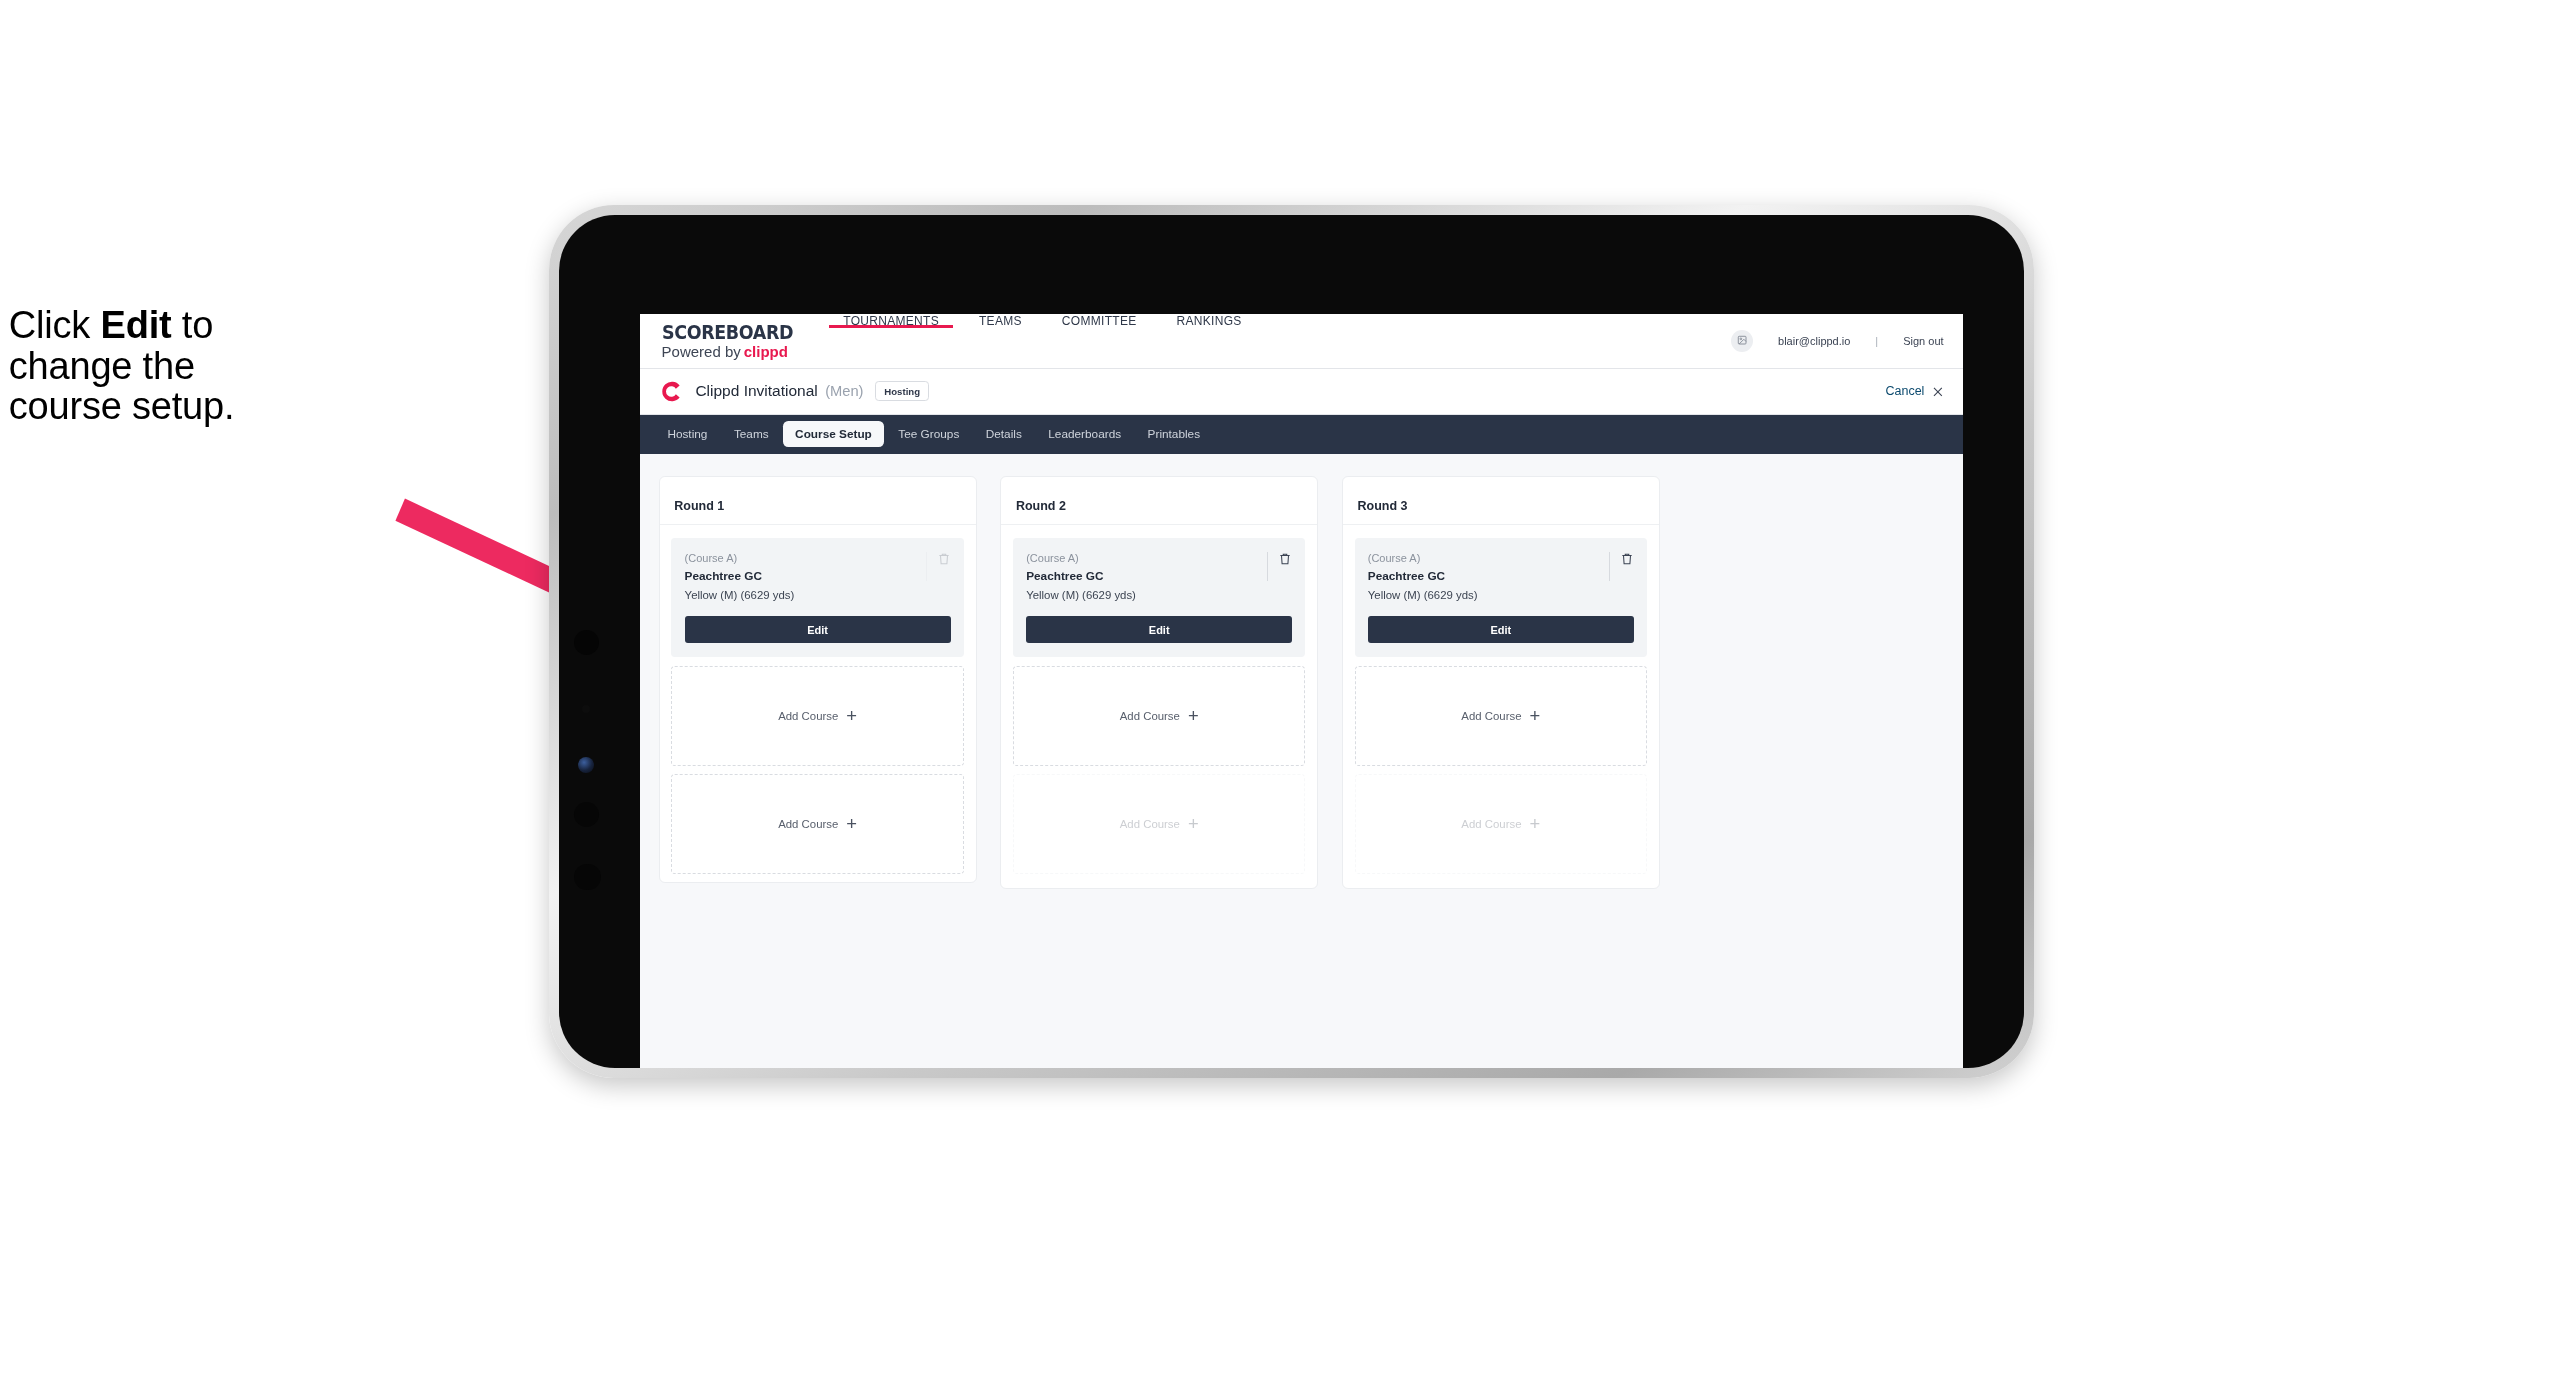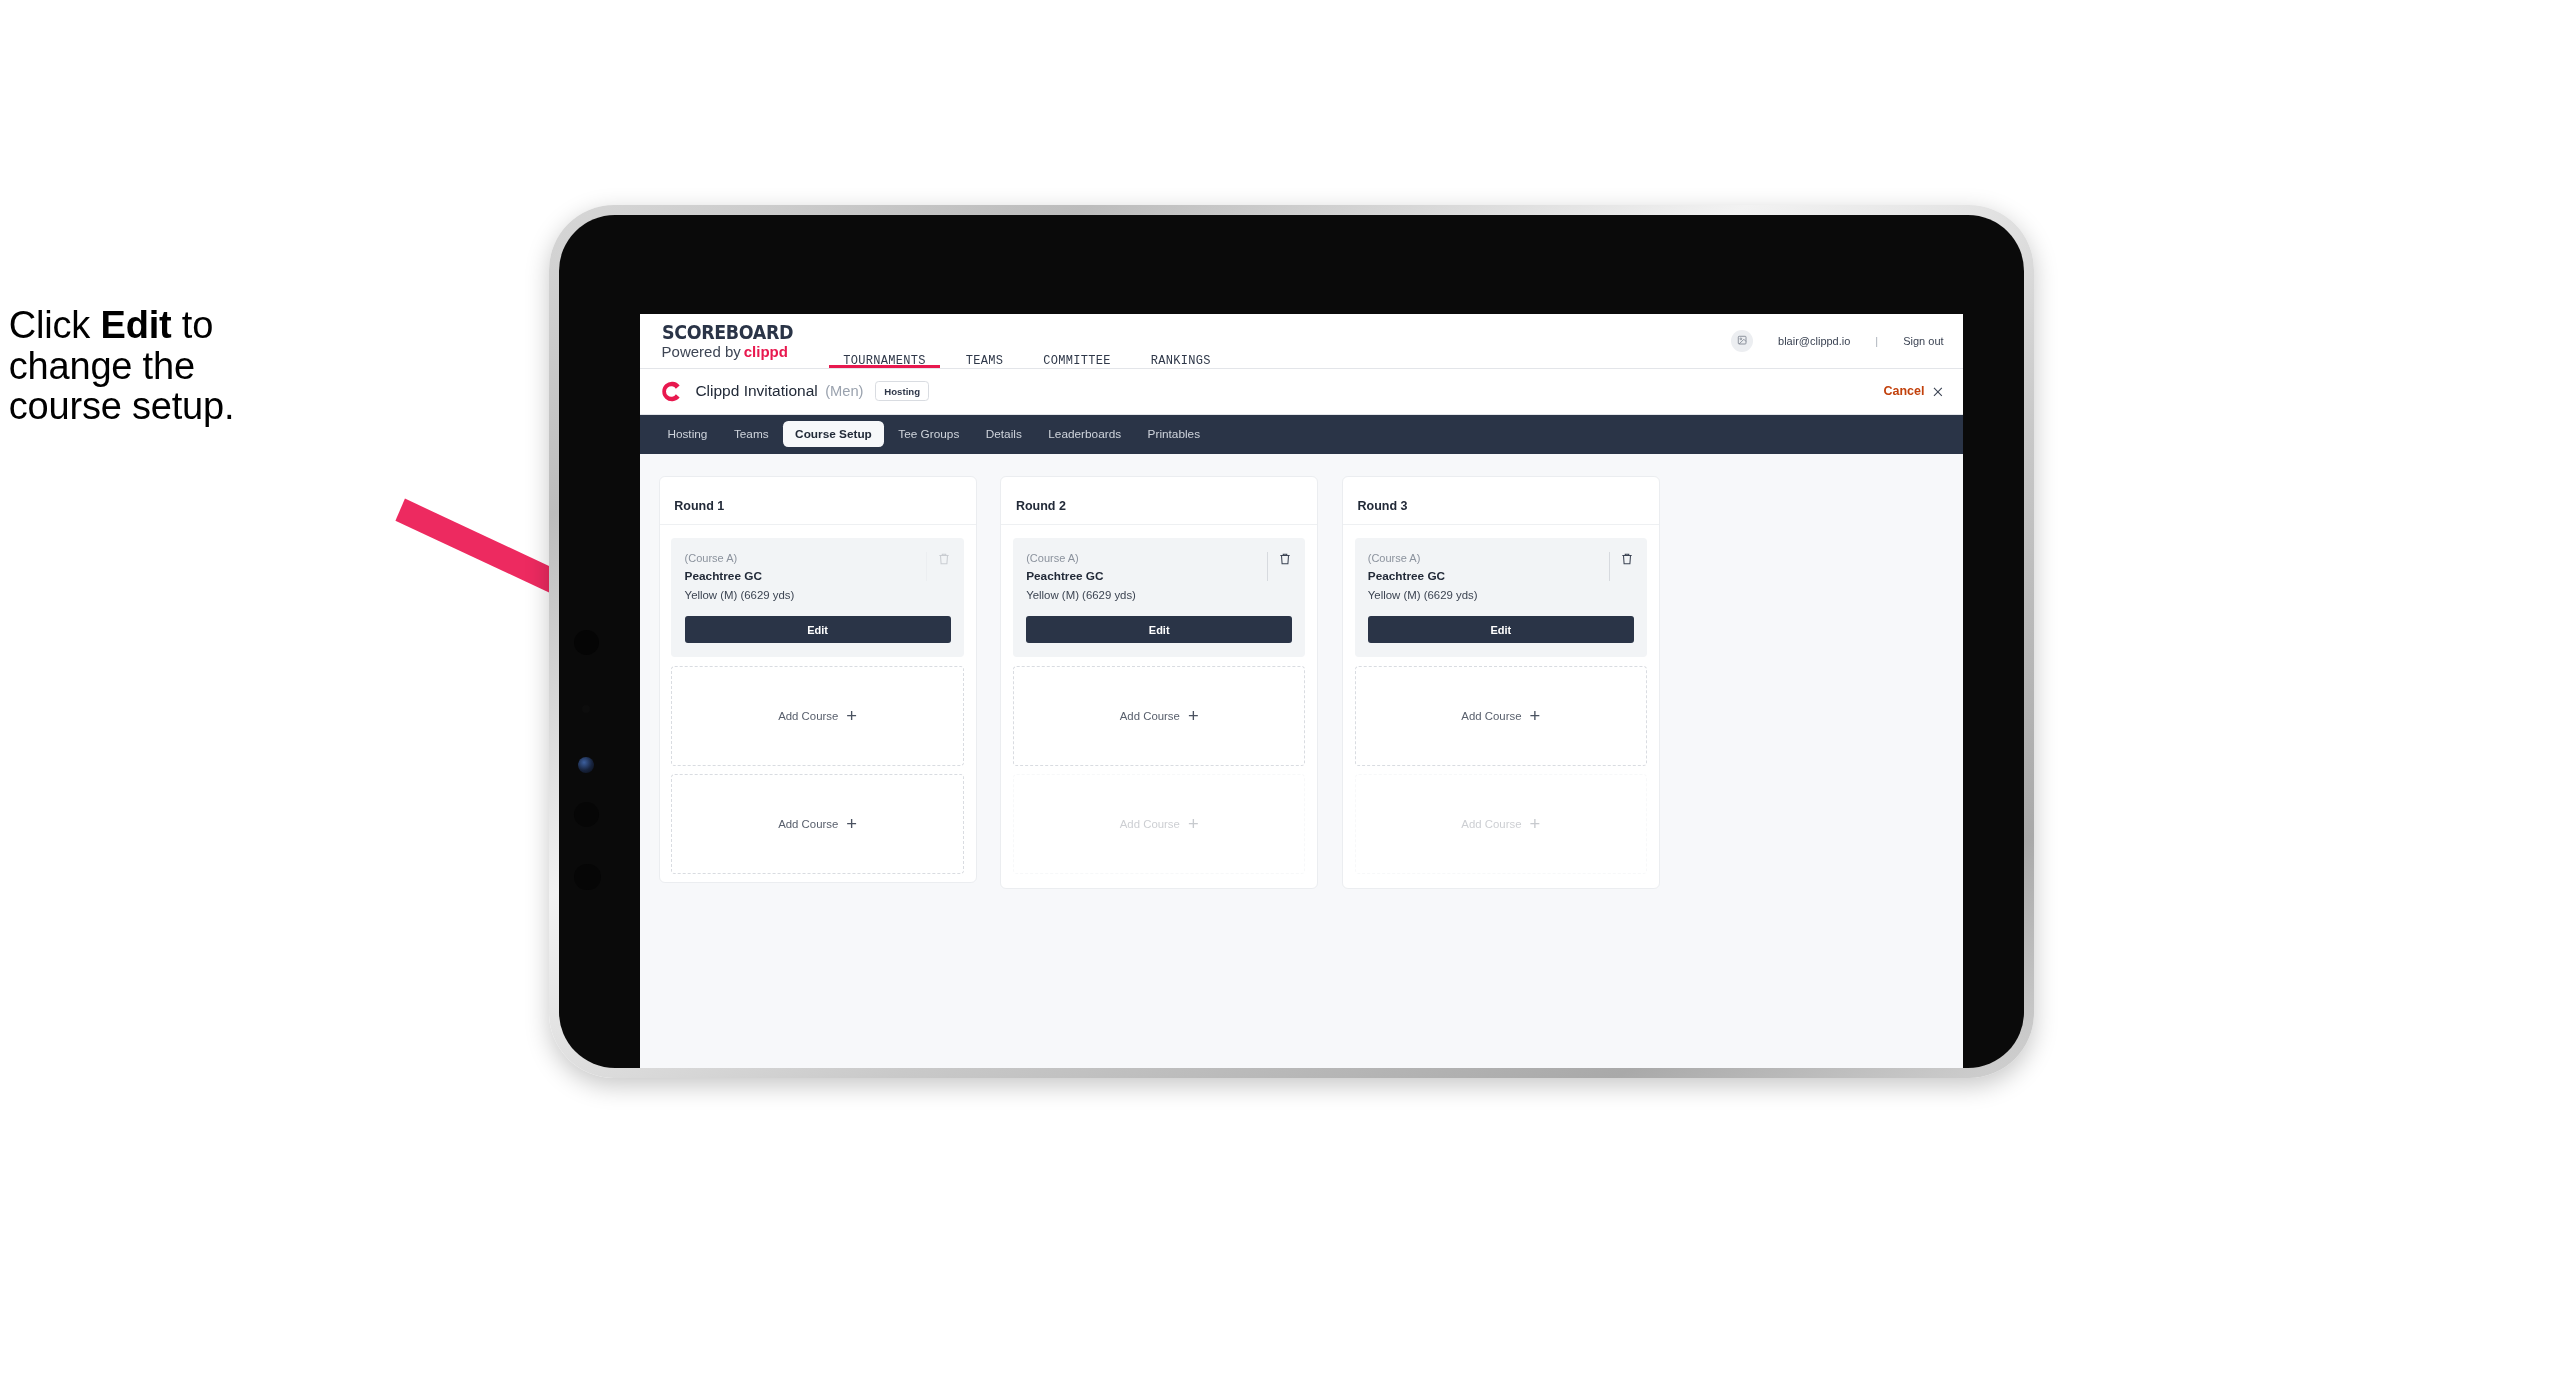--- a/index.html
+++ b/index.html
@@ -88,21 +88,21 @@
     color: #2a3447;
     transform: scaleX(0.92);
     transform-origin: left center;
   }
   .brand-sub {
     font-size: 15px; color: #3d4554; margin-top: 0;
     display: flex; gap: 2.9px; align-items: baseline;
   }
   .brand-sub .clippd { color: #e8194f; font-weight: 700; }
 
-  .topnav { display: flex; align-items: flex-end; font-family: Liberation Mono, monospace; }
+  .topnav { display: flex; align-items: flex-start; }
   .topnav-item {
     display: flex; align-items: center;
     padding: 0 20px;
     font-size: 12px;
     color: #2f3849;
     letter-spacing: 0.3px;
     position: relative;
     cursor: pointer;
   }
   .topnav-item.active::after {
@@ -139,21 +139,21 @@
   .t-gender { font-size: 14.7px; color: #9aa2ae; margin-left: -4.4px; }
   .badge-hosting {
     border: 0.7px solid #d9dce1; border-radius: 3.7px;
     padding: 3.7px 8px;
     font-size: 9.6px; font-weight: 700; color: #2f3749;
     background: #fff;
   }
   .cancel {
     margin-left: auto;
     display: flex; align-items: flex-end; gap: 7.4px;
-    font-size: 12.5px; color: #c2410c; cursor: pointer; font-weight: bold;
+    font-size: 12.5px; color: #0c4a6e; cursor: pointer;
   }
   .cancel svg { width: 11.8px; height: 11.8px; }
 
   
   .tabstrip {
     height: 39px; background: #2a3447;
     display: flex; align-items: center;
     padding-left: 16px; gap: 2.9px;
   }
   .tab {

